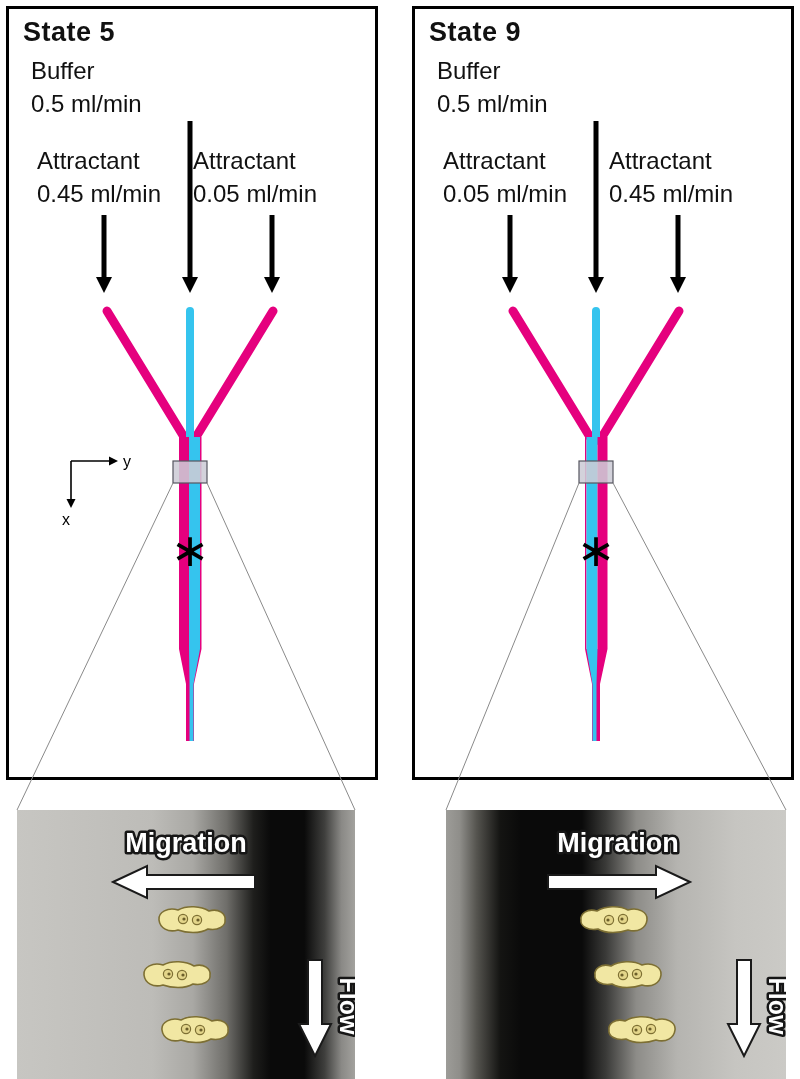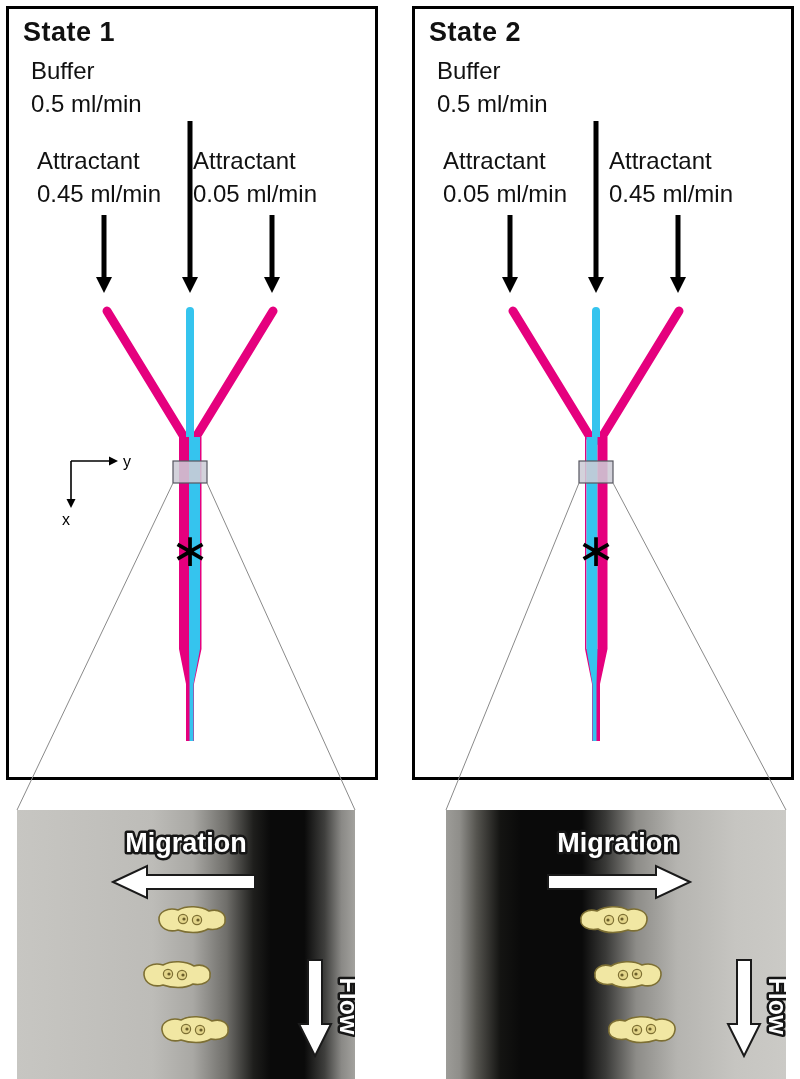--- a/index.html
+++ b/index.html
@@ -23,21 +23,21 @@
   .micro-2{left:446px;width:340px;
     background:linear-gradient(90deg,#9d9c98 0%,#8f8e8a 4%,#55544f 9%,#141412 16%,#0a0a0a 22%,#0a0a0a 40%,#3a3a38 47%,#8d8c88 56%,#b5b4b0 68%,#c6c5c1 85%,#cbcac6 100%);}
   svg text{font-family:"Liberation Sans", sans-serif;}
   .otext{fill:#fff;stroke:#161616;stroke-width:5px;paint-order:stroke;stroke-linejoin:round;font-weight:bold;}
   .axis-label{font-size:16px;fill:#000;}
 </style>
 </head>
 <body>
 
 <section class="panel panel-1">
-  <div class="panel-title">State 1</div>
+  <div class="panel-title">State 5</div>
 
   <div class="flow-label buffer-label">
     <div>Buffer</div>
     <div>0.5 ml/min</div>
   </div>
   <div class="flow-label attr-left">
     <div>Attractant</div>
     <div>0.45 ml/min</div>
   </div>
   <div class="flow-label attr-right">
@@ -81,21 +81,21 @@
       <polygon points="57.5,490 66.5,490 62,499" stroke="none"></polygon>
       <text class="axis-label" x="114" y="458" stroke="none">y</text>
       <text class="axis-label" x="53" y="516" stroke="none">x</text>
     </g>
 
     <text x="181" y="557" font-size="46" text-anchor="middle" fill="#000">∗</text>
   </svg>
 </section>
 
 <section class="panel panel-2">
-  <div class="panel-title">State 2</div>
+  <div class="panel-title">State 9</div>
 
   <div class="flow-label buffer-label">
     <div>Buffer</div>
     <div>0.5 ml/min</div>
   </div>
   <div class="flow-label attr-left">
     <div>Attractant</div>
     <div>0.05 ml/min</div>
   </div>
   <div class="flow-label attr-right">

